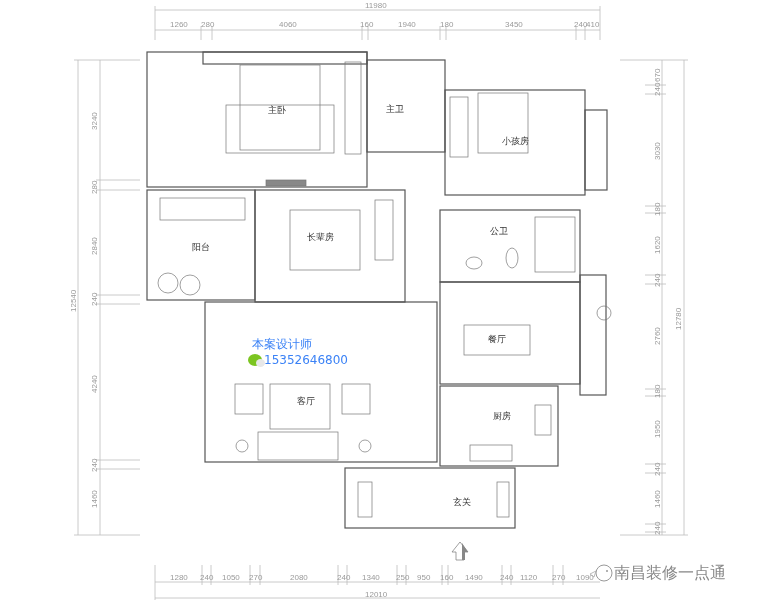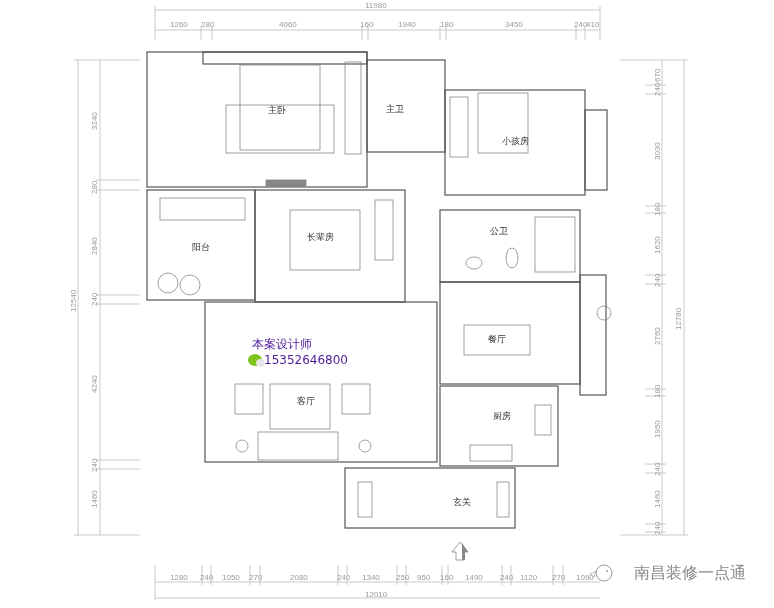--- a/index.html
+++ b/index.html
@@ -1,24 +1,24 @@
 <!DOCTYPE html>
 <html><head>
 <meta charset="utf-8">
 <style>
   html, body { margin:0; padding:0; background:#ffffff; }
   body { width:774px; height:608px; position:relative; overflow:hidden; font-family:"DejaVu Sans", sans-serif; }
   #plan { position:absolute; left:0; top:0; width:774px; height:608px; }
   .dim { font-family:"Liberation Sans", sans-serif; font-size:8px; fill:#9a9a9a; }
   .room { font-family:"DejaVu Sans", sans-serif; font-size:9px; fill:#333; }
-  .designer { position:absolute; left:252px; top:336px; font-family:"DejaVu Sans", sans-serif; font-size:12px; color:#4c1d95; line-height:16px; }
+  .designer { position:absolute; left:252px; top:336px; font-family:"DejaVu Sans", sans-serif; font-size:12px; color:#3b82f6; line-height:16px; }
   .designer .phone { display:flex; align-items:center; gap:2px; margin-left:-4px; }
   .wechat { width:14px; height:12px; border-radius:50%; background:#7cc521; position:relative; display:inline-block; }
   .wechat::after { content:""; position:absolute; left:8px; top:5px; width:9px; height:8px; border-radius:50%; background:#e8e8e8; }
-  .brand { position:absolute; left:588px; top:562px; display:flex; align-items:center; gap:20px; font-family:"DejaVu Sans", sans-serif; font-size:16px; color:#888; }
+  .brand { position:absolute; left:588px; top:562px; display:flex; align-items:center; gap:0; font-family:"DejaVu Sans", sans-serif; font-size:16px; color:#888; }
   .brand-logo { width:26px; height:22px; position:relative; }
 </style>
 </head>
 <body>
 
 <svg id="plan" viewBox="0 0 774 608" xmlns="http://www.w3.org/2000/svg">
   <g stroke="#bdbdbd" stroke-width="0.8" fill="none">
 
     <line x1="155" y1="10" x2="600" y2="10"></line>
     <line x1="155" y1="6" x2="155" y2="40"></line>

